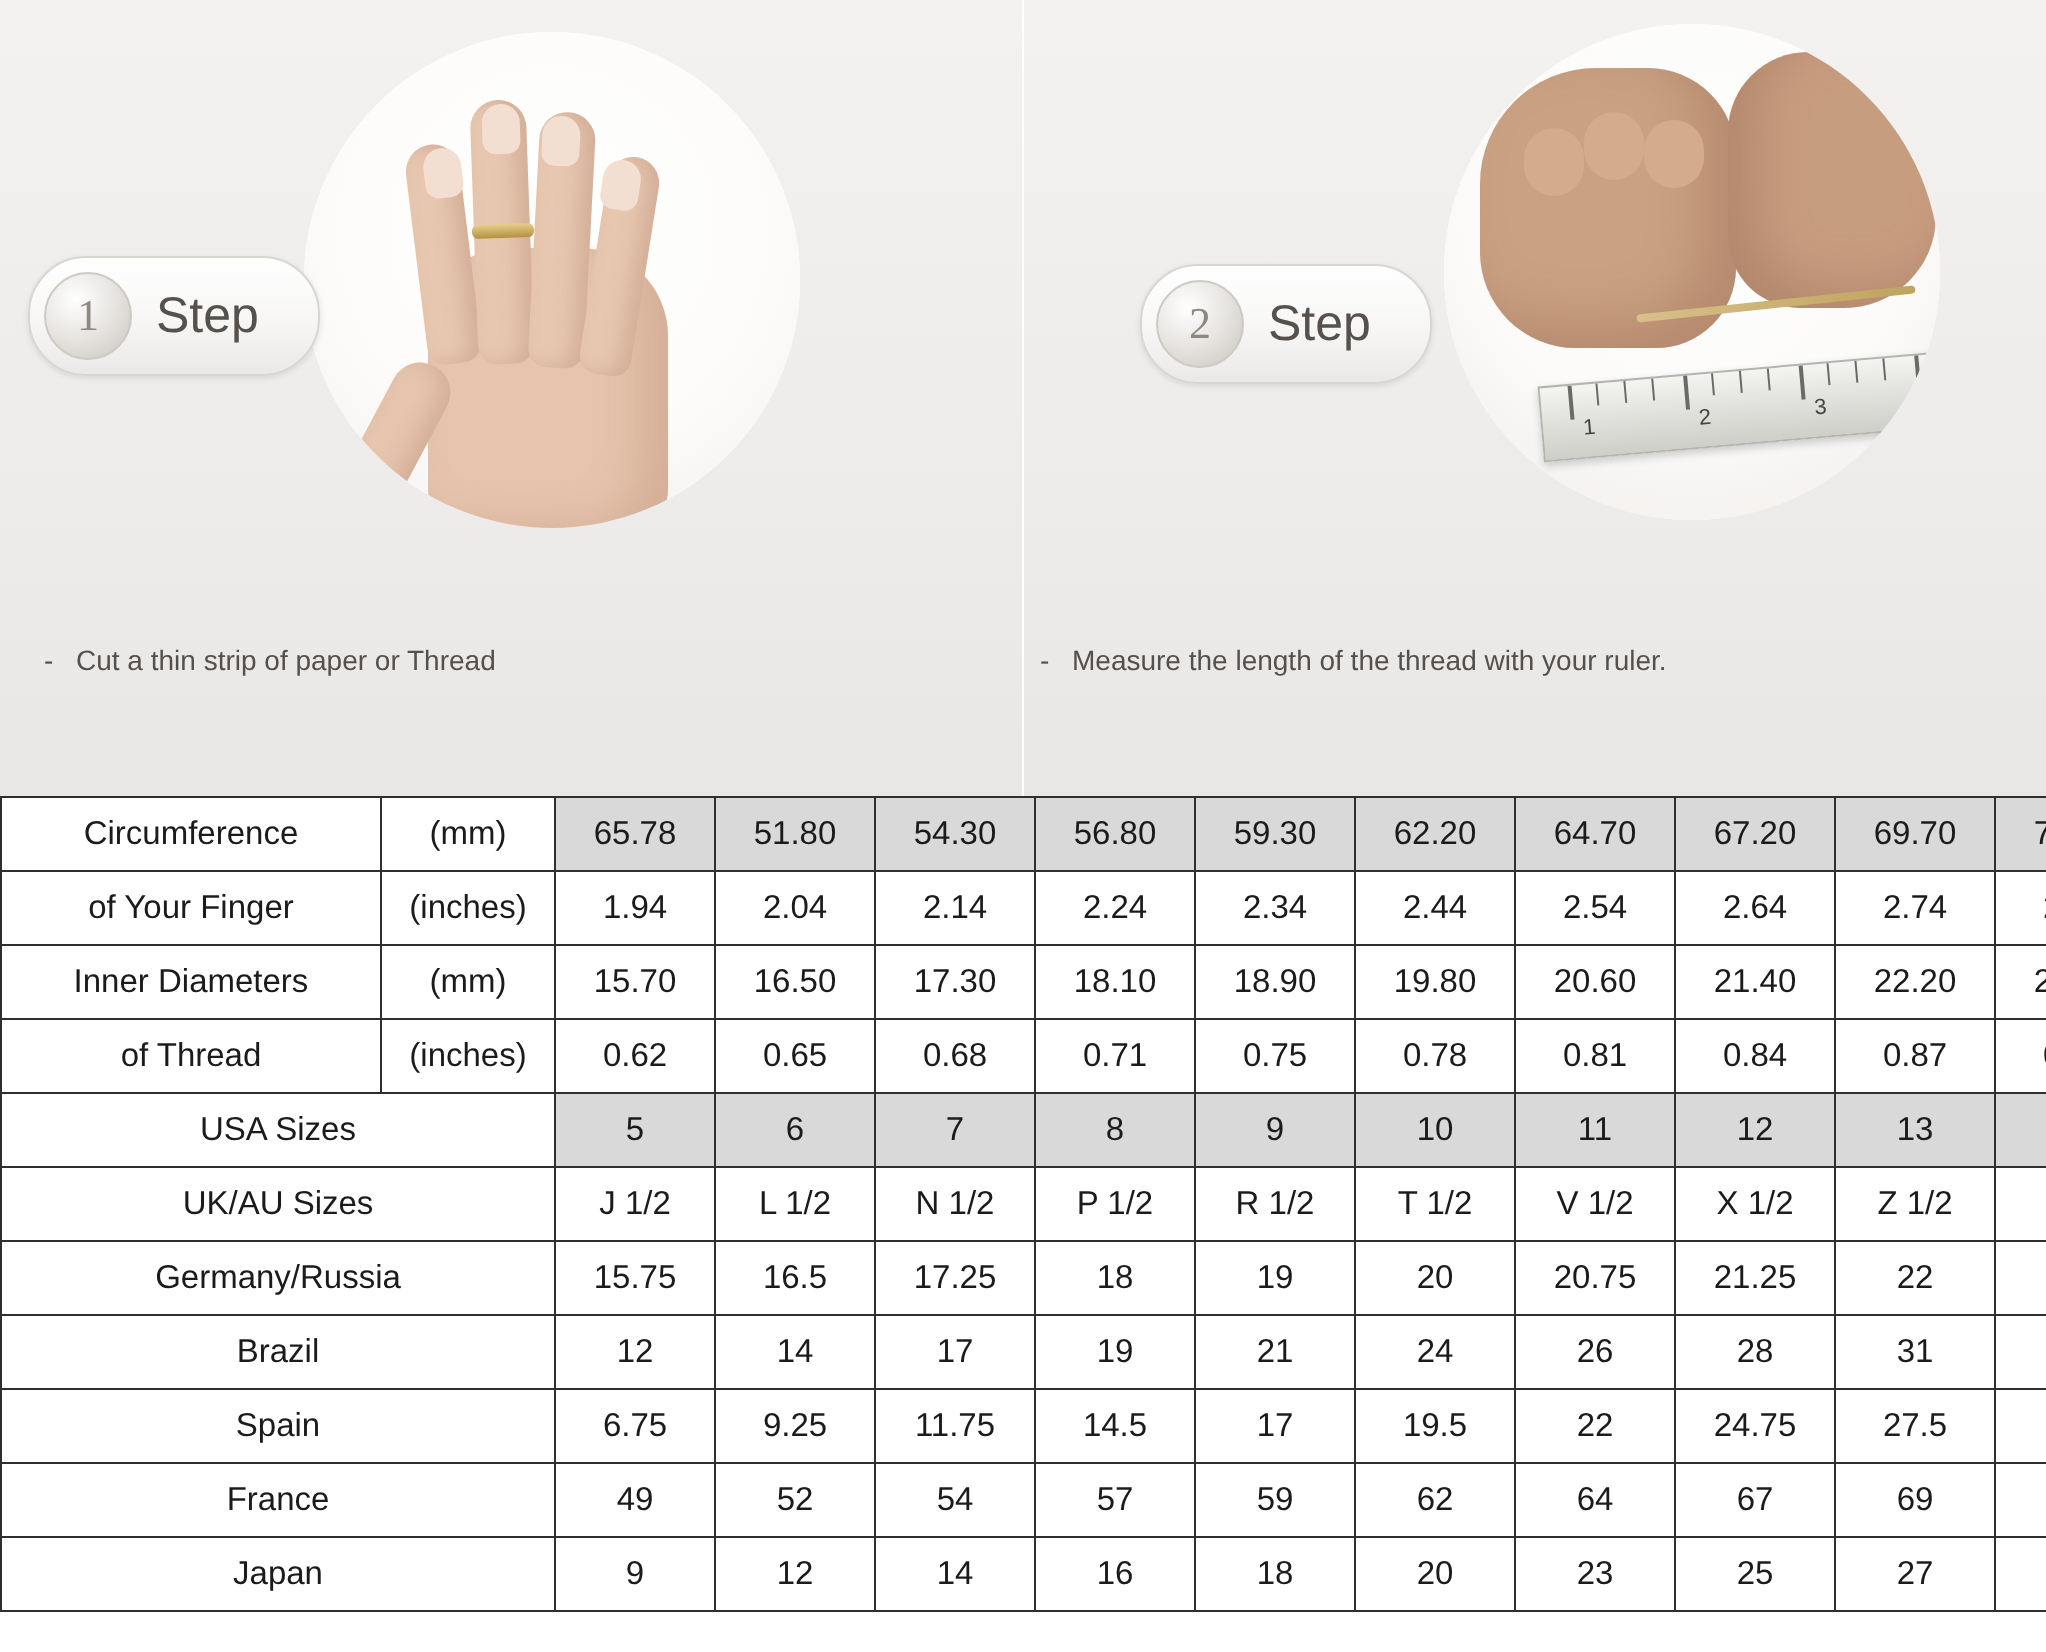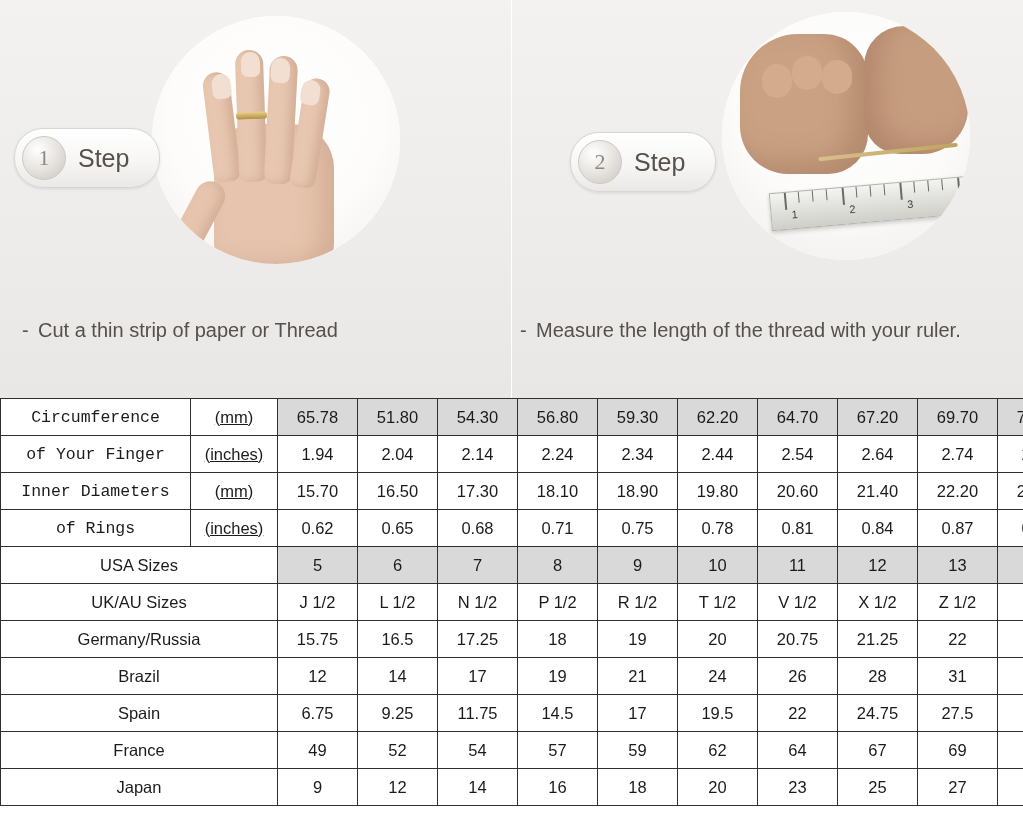--- a/index.html
+++ b/index.html
@@ -199,21 +199,21 @@
 
   
   .bullets {
     position: absolute;
     left: 22px;
     top: 318px;
     width: 470px;
     z-index: 3;
   }
   .bullets .line {
-    font-size: 20px;
+    font-size: 14px;
     color: #55504b;
     line-height: 25px;
     white-space: nowrap;
   }
   .bullets .dash { display: inline-block; width: 16px; color: #55504b; }
 
   
   .table-wrap {
     position: absolute;
     left: 0;
@@ -233,34 +233,32 @@
     text-align: center;
     height: 36px;
     padding: 0 2px;
     white-space: nowrap;
     overflow: hidden;
   }
   td.lbl-main {
     text-align: center;
     font-size: 17px;
     width: 185px;
-    font-family: Liberation Mono, monospace;
   }
   td.lbl-left {
     text-align: left;
     padding-left: 8px;
     font-size: 17px;
     border-radius: 14px;
   }
   td.unit {
     width: 82px;
     text-align: left;
     padding-left: 6px;
     font-size: 16px;
-    text-decoration: underline;
   }
   td.shaded { background: #d9d9d9; }
   .col { width: 75px; }
 </style>
 </head>
 <body>
 
 <div class="page">
 
   <div class="steps">
@@ -373,21 +371,21 @@
           <td class="col">18.10</td>
           <td class="col">18.90</td>
           <td class="col">19.80</td>
           <td class="col">20.60</td>
           <td class="col">21.40</td>
           <td class="col">22.20</td>
           <td class="col">23.00</td>
         </tr>
 
         <tr>
-          <td class="lbl-main">of Rings</td>
+          <td class="lbl-main">of Thread</td>
           <td class="unit">(inches)</td>
           <td class="col">0.62</td>
           <td class="col">0.65</td>
           <td class="col">0.68</td>
           <td class="col">0.71</td>
           <td class="col">0.75</td>
           <td class="col">0.78</td>
           <td class="col">0.81</td>
           <td class="col">0.84</td>
           <td class="col">0.87</td>

